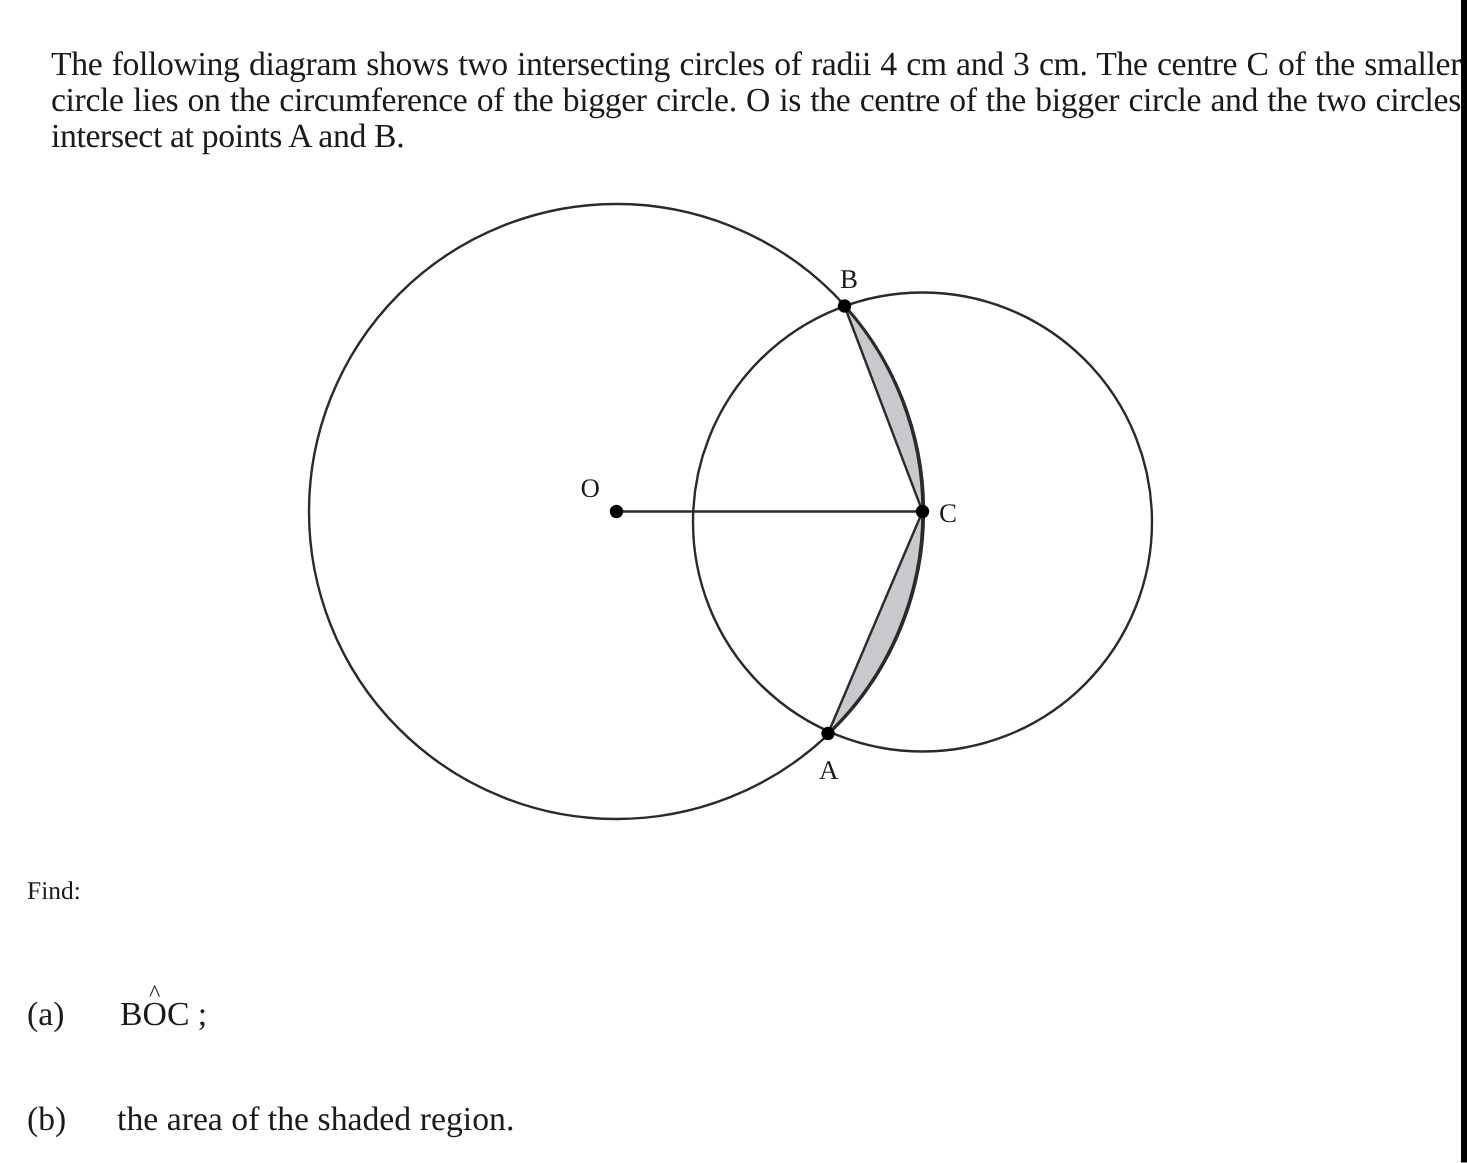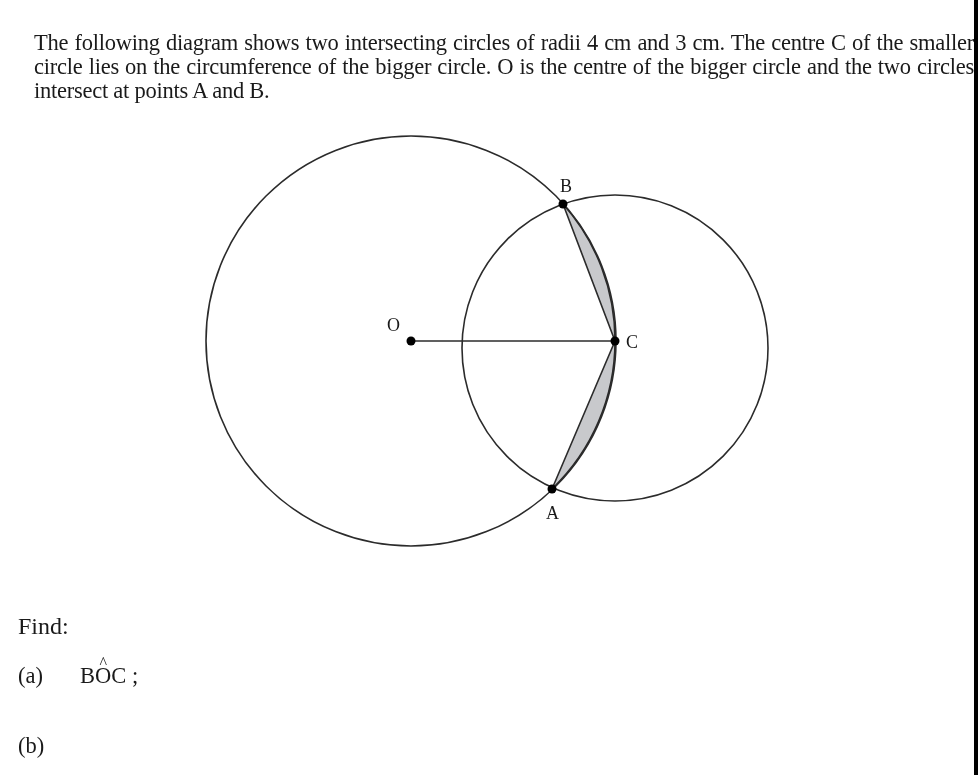--- a/index.html
+++ b/index.html
@@ -43,22 +43,22 @@
     height: 775px;
   }
   .diagram text {
     font-family: "Liberation Serif", "DejaVu Serif", serif;
     font-size: 18px;
     fill: #1a1a1a;
   }
   .find {
     position: absolute;
     left: 18px;
-    top: 613px;
-    font-size: 24px;
+    top: 584px;
+    font-size: 17px;
     margin: 0;
     text-align: right;
   }
   .q-row {
     position: absolute;
     left: 18px;
     font-size: 22.5px;
     display: flex;
     align-items: baseline;
   }
@@ -112,15 +112,16 @@
 
 <div class="q-row q-a">
   <span class="q-label">(a)</span>
   <span>
     <span>B</span><span class="hat"><span class="hat-mark">^</span><span>O</span></span><span>C ;</span>
   </span>
 </div>
 
 <div class="q-row q-b">
   <span class="q-label">(b)</span>
+  <span>the area of the shaded region.</span>
 </div>
 
 <div class="right-bar"></div>
 
 </body></html>

